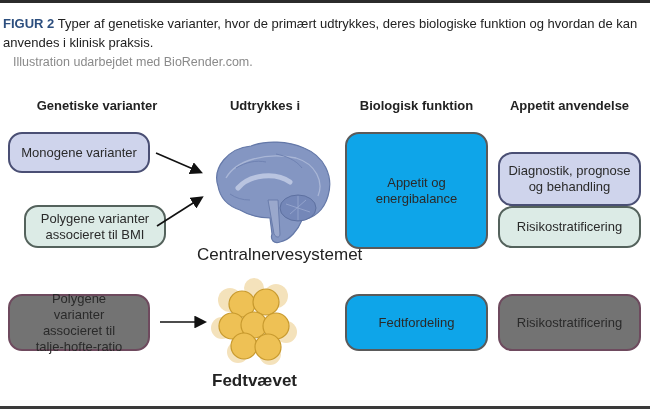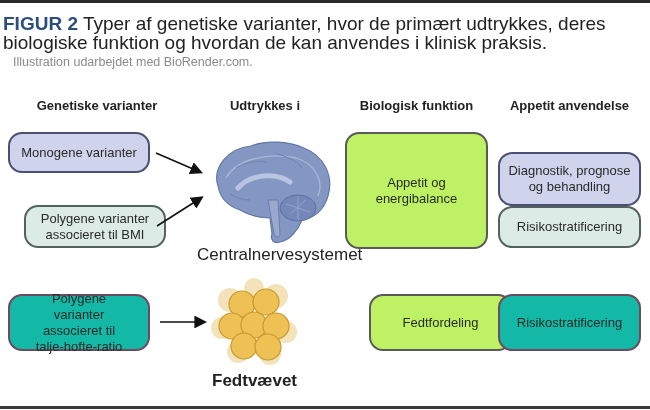--- a/index.html
+++ b/index.html
@@ -6,41 +6,41 @@
   body {
     width: 650px; height: 410px; position: relative; overflow: hidden;
     background: #ffffff;
     font-family: "Liberation Sans", sans-serif;
     color: #2a2a2a;
   }
   .rule-top { position: absolute; left: 0; top: 0; width: 650px; height: 3px; background: #2b2b2b; }
   .rule-bottom { position: absolute; left: 0; top: 406px; width: 650px; height: 3px; background: #3a3a3a; }
   .caption {
     position: absolute; left: 3px; top: 14px; width: 640px;
-    font-size: 19px; line-height: 19px; color: #222;
+    font-size: 13px; line-height: 19px; color: #222;
   }
   .caption .fig { color: #2c4e7e; font-weight: bold; }
   .credit {
     position: absolute; left: 13px; top: 55px;
     font-size: 12.5px; color: #8a8a8a;
   }
   .colhead {
     position: absolute; top: 98px; font-size: 13px; font-weight: bold; color: #222;
     text-align: center;
   }
   .box {
     position: absolute; box-sizing: border-box;
     border: 2px solid #555; border-radius: 14px;
     display: flex; align-items: center; justify-content: center;
     text-align: center; font-size: 13px; line-height: 16px; color: #2a2a2a;
   }
   .blue { background: #cfd4ec; border-color: #4a4f74; }
   .green { background: #dcebe6; border-color: #54625c; }
-  .pink { background: #14b8a6; border-color: #6e4a5e; }
-  .gray { background: #bef264; border-color: #5a5a5a; }
+  .pink { background: #737373; border-color: #6e4a5e; }
+  .gray { background: #0ea5e9; border-color: #5a5a5a; }
   .label {
     position: absolute; font-size: 17px; color: #222; text-align: left;
   }
   svg { position: absolute; overflow: visible; }
 </style>
 </head>
 <body>
 
 <div class="rule-top"></div>
 
@@ -104,21 +104,21 @@
     <circle cx="64" cy="46" r="13"></circle>
       <circle cx="32" cy="66" r="13"></circle>
     <circle cx="56" cy="67" r="13"></circle>
   </g>
 </svg>
 <div class="label" style="left:212px;top:371px;width:84px;font-weight:bold;">Fedtvævet</div>
 
 <div class="box gray" style="left:345px;top:132px;width:143px;height:117px;padding:0 20px;">
   <span>Appetit og energibalance</span>
 </div>
-<div class="box gray" style="left:345px;top:294px;width:143px;height:57px;margin-left:24px;">
+<div class="box gray" style="left:345px;top:294px;width:143px;height:57px;">
   <span>Fedtfordeling</span>
 </div>
 
 <div class="box blue" style="left:498px;top:132px;width:143px;height:54px;padding:0 6px;margin-top:20px;">
   <span>Diagnostik, prognose og behandling</span>
 </div>
 <div class="box green" style="left:498px;top:206px;width:143px;height:42px;">
   <span>Risikostratificering</span>
 </div>
 <div class="box pink" style="left:498px;top:294px;width:143px;height:57px;">

